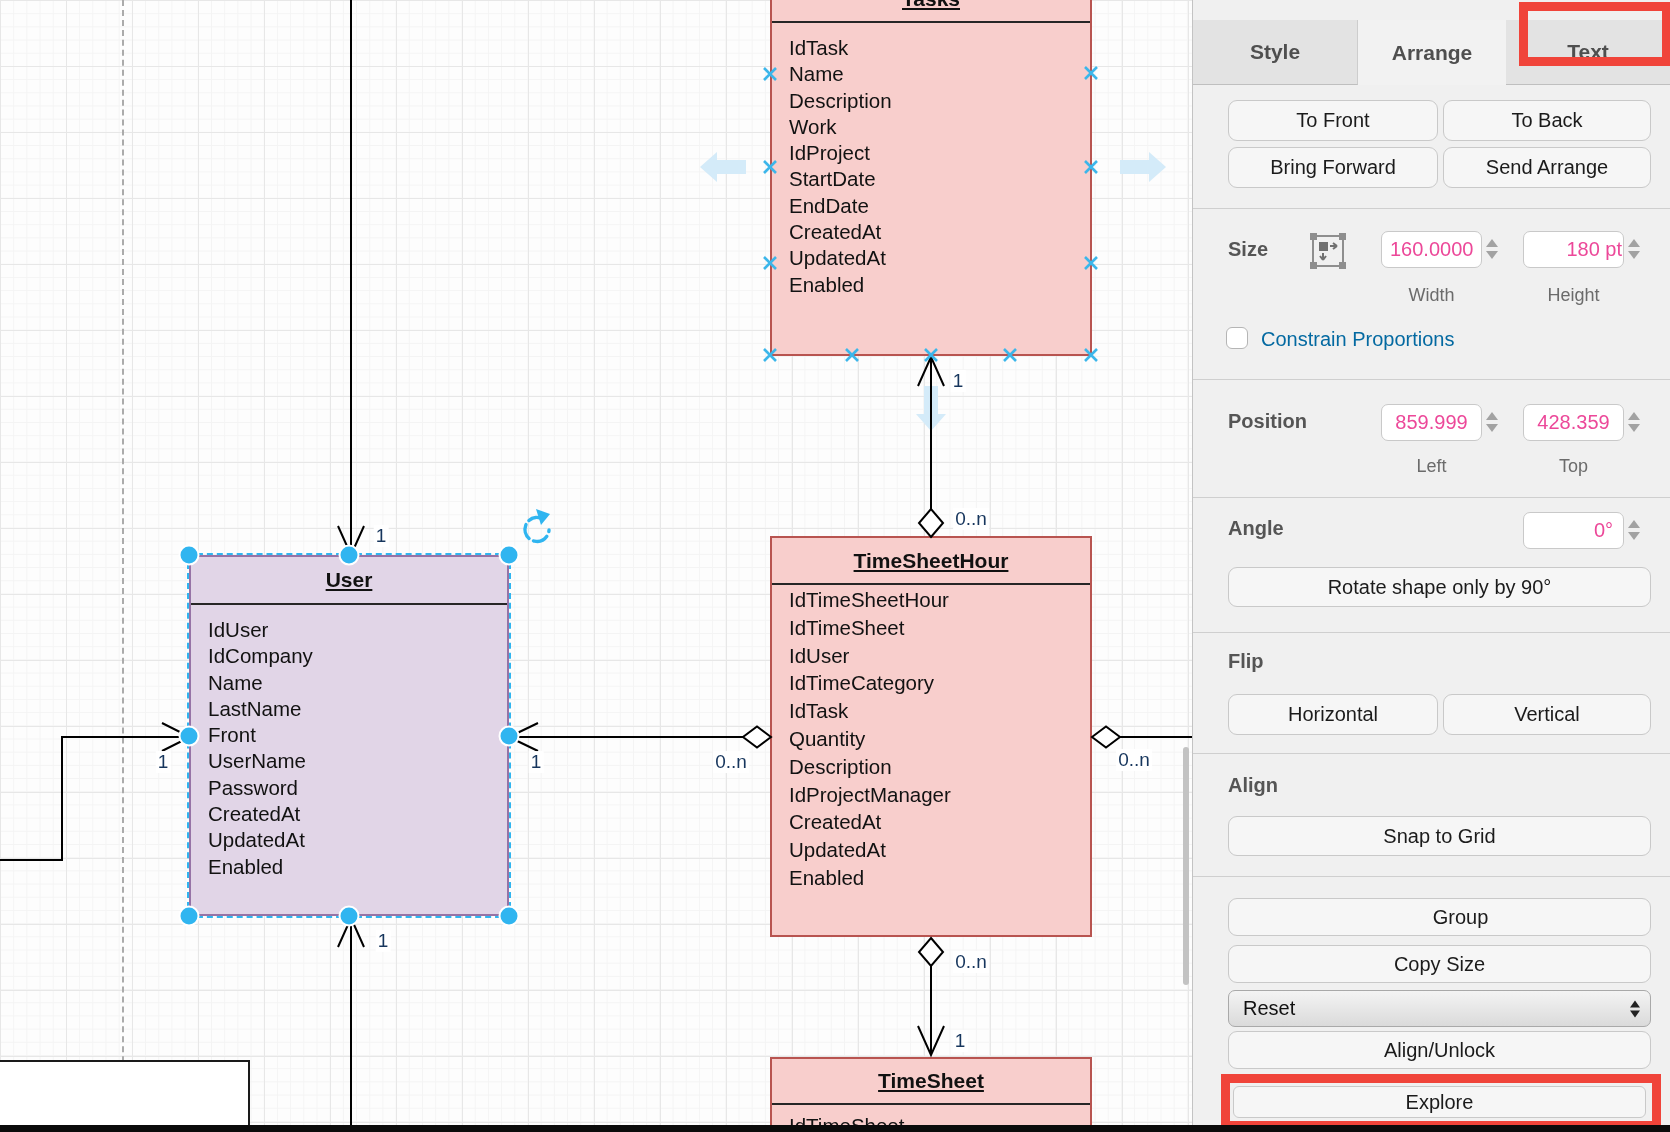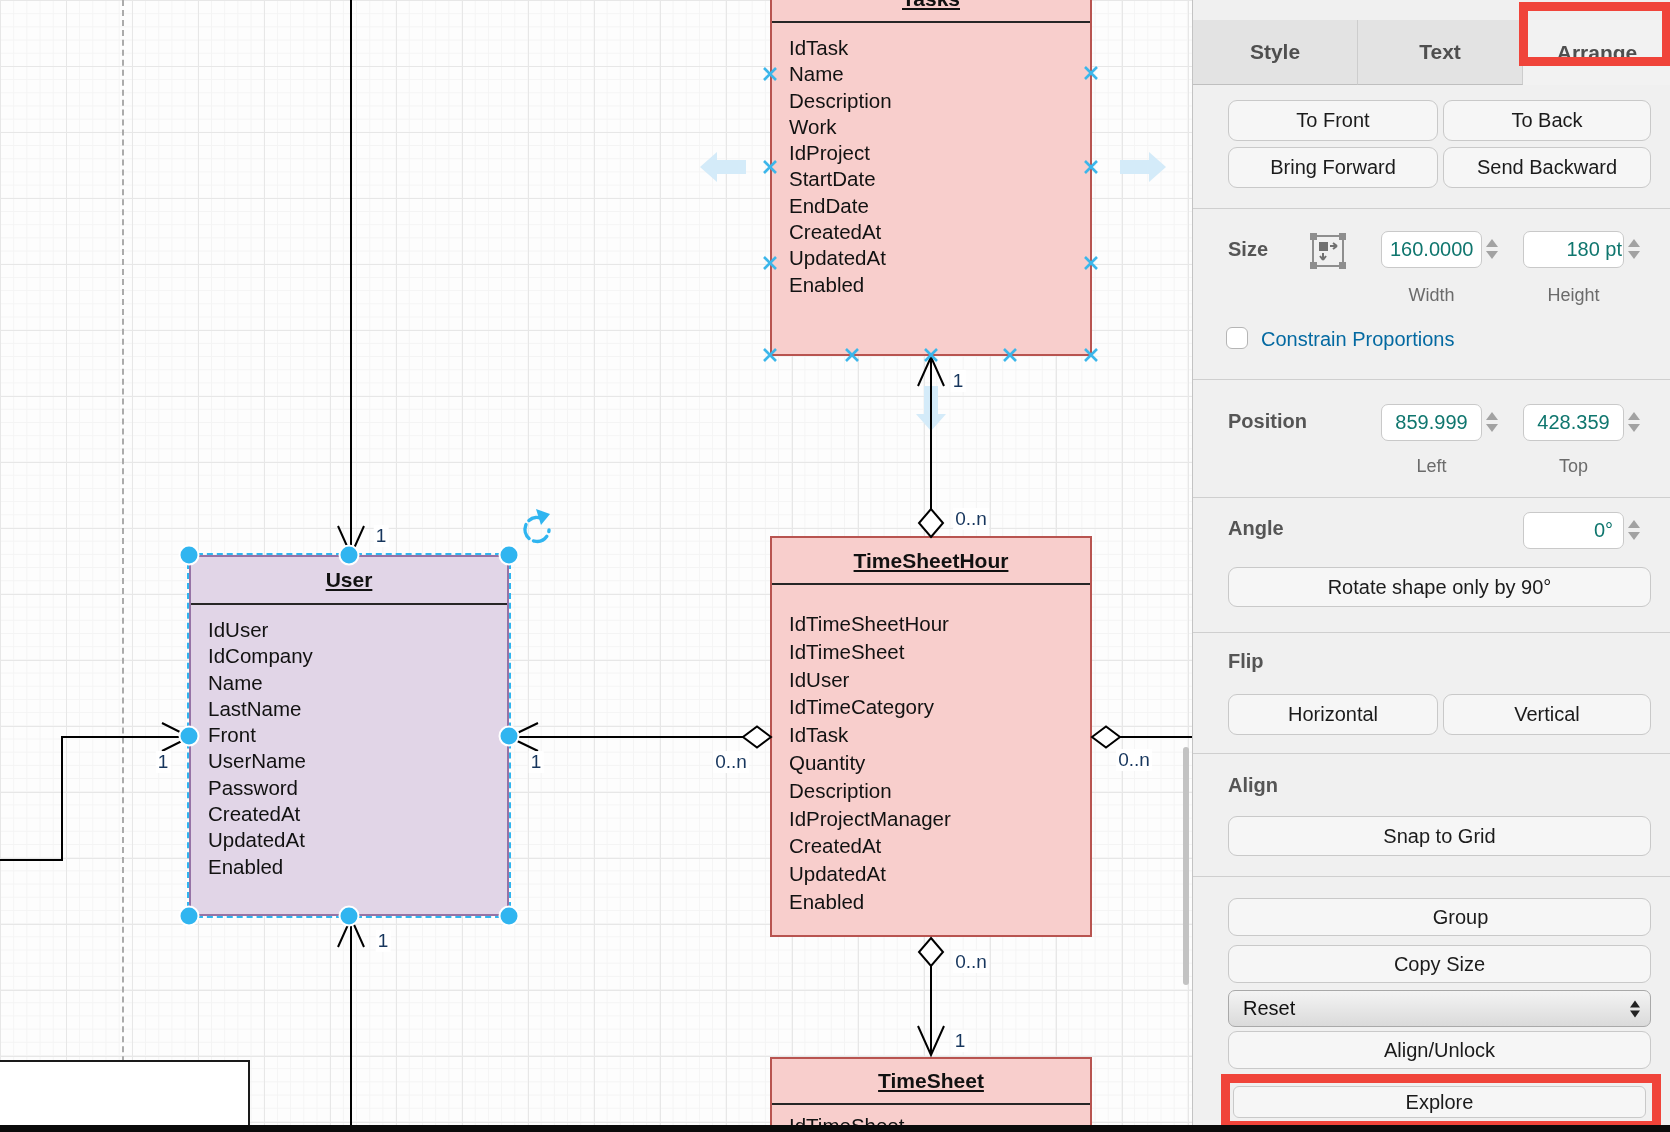--- a/index.html
+++ b/index.html
@@ -38,21 +38,21 @@
   .tab{box-sizing:border-box;height:65px;display:flex;align-items:center;justify-content:center;
     font-size:21px;font-weight:bold;color:#4f4f4f;background:#e3e3e3;
     border-bottom:1px solid #bfbfbf;border-right:1px solid #cdcdcd;margin-top:20px;}
   .tab.active{background:#f2f2f2;border-bottom:none;border-right:none;}
   .pdiv{position:absolute;left:0;width:478px;height:0;border-top:1px solid #cfcfcf;}
   .btn{position:absolute;box-sizing:border-box;background:#f6f6f6;border:1px solid #c9c9c9;
     border-radius:9px;display:flex;align-items:center;justify-content:center;
     font-size:20px;color:#1b1b1b;}
   .seclabel{position:absolute;font-size:20px;font-weight:bold;color:#555;}
   .ninput{position:absolute;box-sizing:border-box;background:#fff;border:1px solid #c9c9c9;
-    border-radius:7px;font-size:20px;color:#0f766e;display:flex;align-items:center;
+    border-radius:7px;font-size:20px;color:#ec4899;display:flex;align-items:center;
     overflow:hidden;white-space:nowrap;}
   .sublabel{position:absolute;font-size:18px;color:#6b6b6b;text-align:center;}
   .stepper{position:absolute;width:16px;height:34px;display:flex;flex-direction:column;
     align-items:center;justify-content:center;gap:4px;}
   .tri-up{width:0;height:0;border-left:6px solid transparent;border-right:6px solid transparent;
     border-bottom:8px solid #a2a2a2;}
   .tri-dn{width:0;height:0;border-left:6px solid transparent;border-right:6px solid transparent;
     border-top:8px solid #a2a2a2;}
   .checkbox{position:absolute;width:22px;height:22px;background:#fff;border:1.5px solid #b5b5b5;
     border-radius:6px;box-sizing:border-box;}
@@ -106,21 +106,21 @@
         <div class="fld">UserName</div>
         <div class="fld">Password</div>
         <div class="fld">CreatedAt</div>
         <div class="fld">UpdatedAt</div>
         <div class="fld">Enabled</div>
       </div>
     </div>
 
     <div class="entity pink" style="left:770px;top:536px;width:322px;height:401px;">
       <div class="etitle" style="height:47px;">TimeSheetHour</div>
-      <div class="fields" style="padding-top:25px;line-height:27.8px;font-size:21px;">
+      <div class="fields" style="padding-top:1px;line-height:27.8px;font-size:21px;">
         <div class="fld">IdTimeSheetHour</div>
         <div class="fld">IdTimeSheet</div>
         <div class="fld">IdUser</div>
         <div class="fld">IdTimeCategory</div>
         <div class="fld">IdTask</div>
         <div class="fld">Quantity</div>
         <div class="fld">Description</div>
         <div class="fld">IdProjectManager</div>
         <div class="fld">CreatedAt</div>
         <div class="fld">UpdatedAt</div>
@@ -220,29 +220,29 @@
     <span class="edge-label" style="left:971px;top:519px;">0..n</span>
     <span class="edge-label" style="left:971px;top:962px;">0..n</span>
     <span class="edge-label" style="left:1134px;top:760px;">0..n</span>
 
     <div class="canvas-scrollbar"></div>
   </div>
 
   <div id="panel">
     <div class="tabs">
       <div class="tab" style="width:165px;">Style</div>
+      <div class="tab active" style="width:148px;">Arrange</div>
       <div class="tab" style="width:165px;">Text</div>
-      <div class="tab active" style="width:148px;">Arrange</div>
     </div>
     <div class="annotation" style="left:326px;top:2px;width:152px;height:64px;"></div>
 
     <div class="btn" style="left:35px;top:100px;width:210px;height:41px;">To Front</div>
     <div class="btn" style="left:250px;top:100px;width:208px;height:41px;">To Back</div>
     <div class="btn" style="left:35px;top:147px;width:210px;height:41px;">Bring Forward</div>
-    <div class="btn" style="left:250px;top:147px;width:208px;height:41px;">Send Backward</div>
+    <div class="btn" style="left:250px;top:147px;width:208px;height:41px;">Send Arrange</div>
 
     <div class="pdiv" style="top:208px;"></div>
 
     <div class="seclabel" style="left:35px;top:238px;">Size</div>
     <svg style="position:absolute;left:112px;top:228px;" width="46" height="46" viewBox="0 0 46 46">
       <rect x="8" y="8" width="30" height="30" fill="none" stroke="#8e8e8e" stroke-width="2"></rect>
       <rect x="5" y="5" width="7" height="7" fill="#8e8e8e"></rect>
         <rect x="34" y="5" width="7" height="7" fill="#8e8e8e"></rect>
       <rect x="5" y="34" width="7" height="7" fill="#8e8e8e"></rect>
         <rect x="34" y="34" width="7" height="7" fill="#8e8e8e"></rect>

